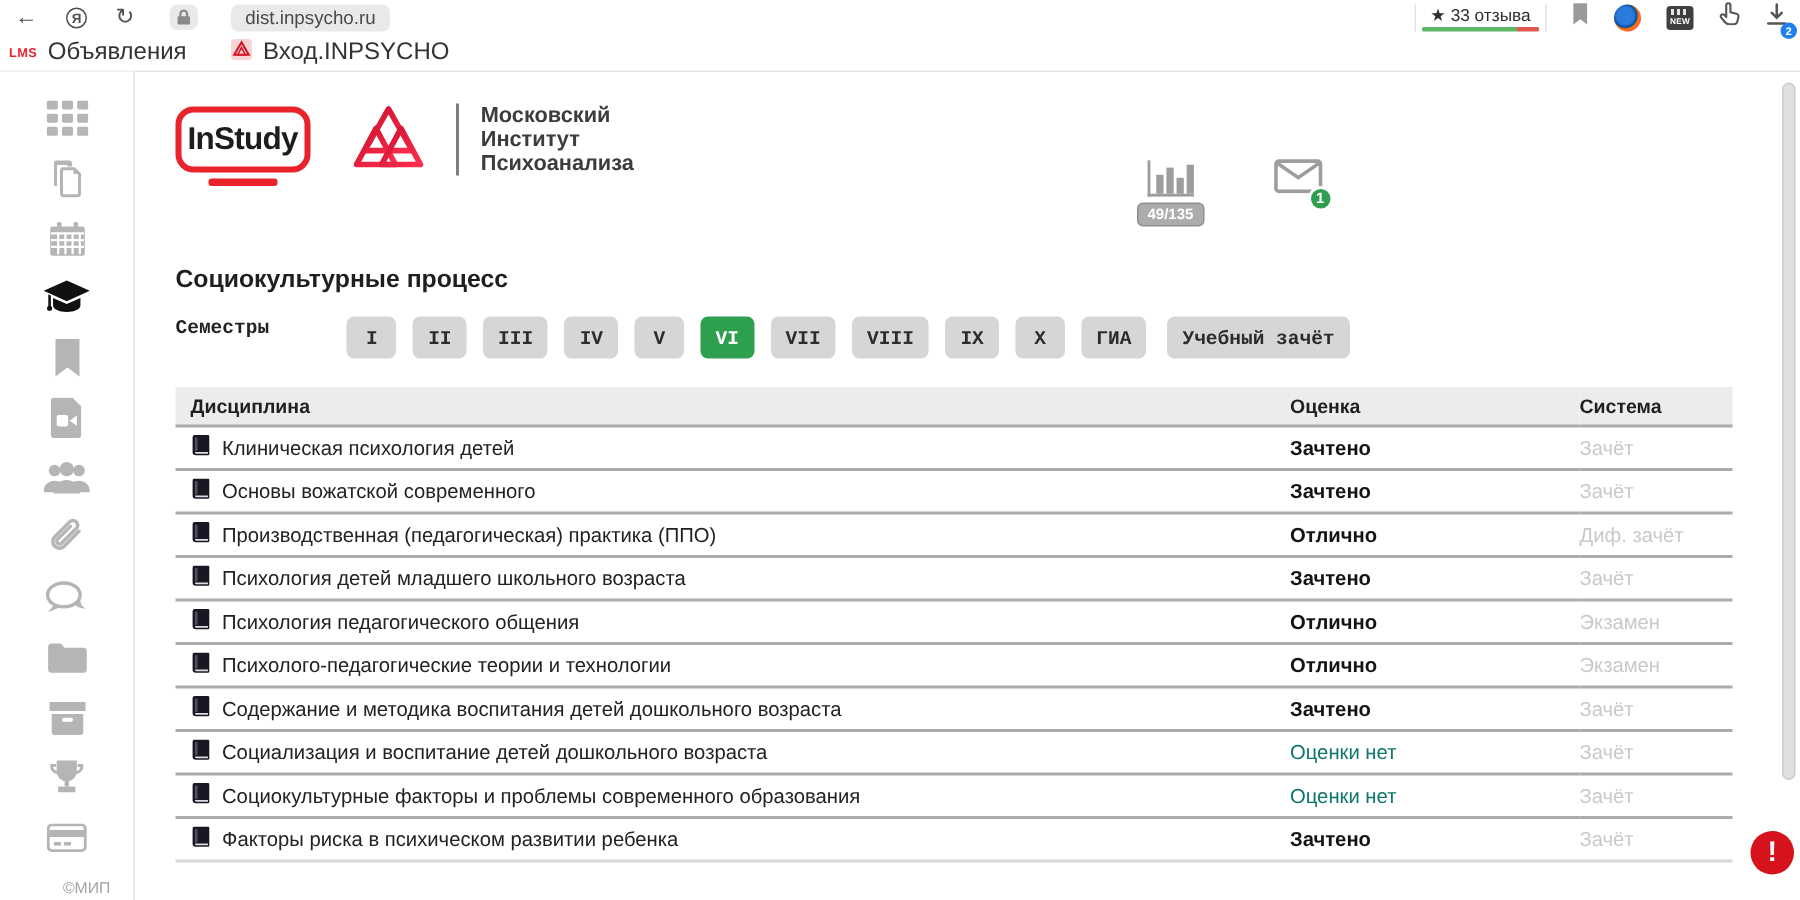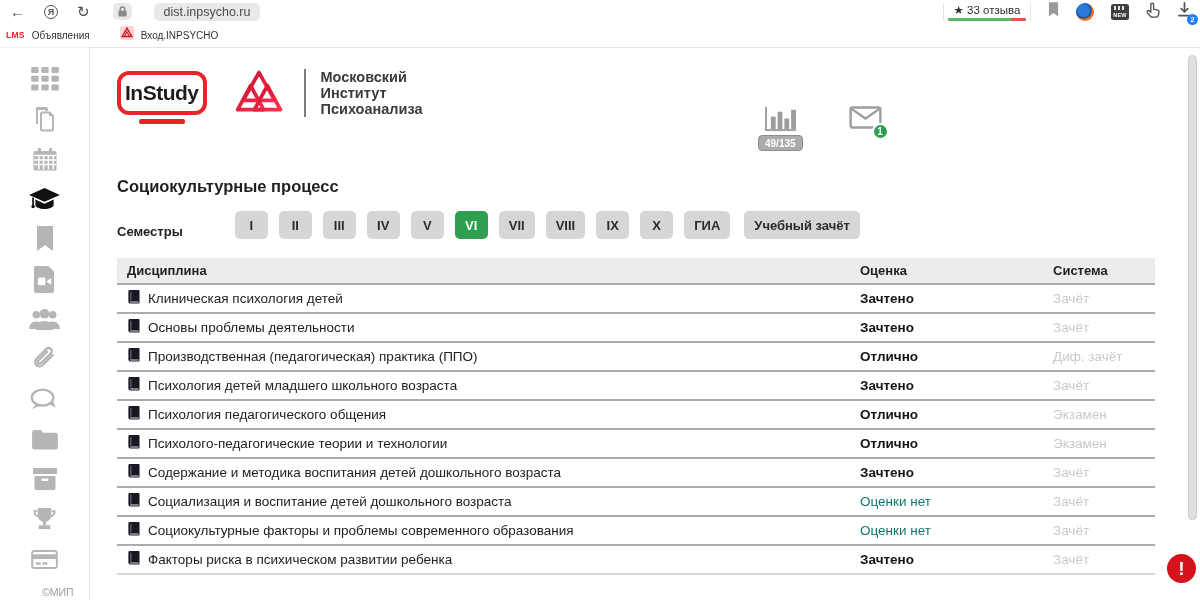--- a/index.html
+++ b/index.html
@@ -26,21 +26,21 @@
   .ext-new .dots { position:absolute; top:2px; left:3px; right:3px; height:4px; background:repeating-linear-gradient(to right,#fff 0 2px,transparent 2px 4px); opacity:.85; }
   .ext-new-label { color:#fff; font-size:5.5px; font-weight:bold; margin-bottom:1.5px; letter-spacing:.2px; }
   .profile-avatar { width:18px; height:18px; border-radius:50%; cursor:pointer;
     background:radial-gradient(circle at 42% 42%, #2b7bdc 0 38%, #0b4ea0 52%, #ff7a00 60%, #ff3d77 82%, #ffb300 100%); }
   .download-wrap { position:relative; cursor:pointer; }
   .badge-blue { position:absolute; right:-6px; bottom:-4px; width:11px; height:11px; background:#1f7ff0; color:#fff; font-size:7.5px; font-weight:bold; border-radius:50%; display:flex; align-items:center; justify-content:center; }
 
   .bookmarks-bar { height:24px; display:flex; align-items:center; padding:0 6px; gap:9px; background:#fff; }
   .bm-item { display:flex; align-items:center; gap:7px; cursor:pointer; }
   .lms-mark { color:#e8232a; font-size:8.5px; font-weight:900; letter-spacing:.3px; }
-  .bm-label { font-size:10px; color:#333; }
+  .bm-label { font-size:16px; color:#333; }
   .bm-gap { width:12px; }
 
   
   .app { display:flex; height:553px; }
   .sidebar { width:90px; border-right:1px solid #e4e4e4; border-top:1px solid #f0f0f0; display:flex; flex-direction:column; align-items:center; padding-top:13px; position:relative; flex-shrink:0; }
   .side-item { height:40px; display:flex; align-items:center; justify-content:center; color:#b5b5b5; cursor:pointer; width:48px; }
   .side-item.active { color:#111; }
   .copyright { position:absolute; left:3px; bottom:2px; font-size:10.5px; color:#a0a0a0;margin-left:39px; }
 
   .main { flex:1; border-top:1px solid #e4e4e4; padding:8px 0 0 27px; position:relative; }
@@ -55,21 +55,21 @@
   .institute-name { font-weight:bold; font-size:14.5px; line-height:16px; color:#3c3c3c; }
 
   .header-widgets { position:absolute; top:56px; left:668px; display:flex; gap:46px; align-items:flex-start; }
   .stats-widget { display:flex; flex-direction:column; align-items:center; cursor:pointer; }
   .stats-badge { margin-top:2px; background:#acacac; color:#fff; font-size:10px; font-weight:bold; padding:1.5px 6px; border-radius:4px; border:1px solid #8f8f8f; }
   .mail-widget { position:relative; cursor:pointer; margin-top:2px; }
   .badge-green { position:absolute; right:-7px; bottom:-7px; width:17px; height:17px; background:#2e9e4f; border:2px solid #fff; border-radius:50%; color:#fff; font-size:10px; font-weight:bold; display:flex; align-items:center; justify-content:center; }
 
   
   .page-title { margin-top:53px; font-size:16.5px; font-weight:bold; color:#1f1f1f; }
-  .semesters { margin-top:15px; display:flex; align-items:flex-end; }
+  .semesters { margin-top:15px; display:flex; align-items:flex-start;font-family:Liberation Mono, monospace; }
   .sem-label { font-weight:bold; font-size:13px; color:#222; margin-right:52px; }
   .sem-list { display:flex; gap:11px; }
   .sem-btn { min-width:33px; height:28px; padding:0 10px; background:#d6d6d6; border:none; border-radius:5px; font-family:inherit; font-weight:bold; font-size:13px; color:#2c2c2c; cursor:pointer; }
   .sem-btn.active { background:#2e9e4f; color:#fff; }
   .sem-plan { margin-left:14px; }
 
   
   .table-wrap { margin-top:19px; width:1038px; }
   table { width:100%; border-collapse:collapse; }
   thead th { background:#ececec; text-align:left; font-size:13px; color:#1f1f1f; padding:5px 0 5px 0; height:25px; }
@@ -364,21 +364,21 @@
               <td class="c-system">Зачёт</td>
             </tr>
             <tr>
               <td class="c-name">
                 <span class="name-inner">
                   <span><svg viewBox="0 0 14 16" width="13" height="15">
                       <path fill="#181824" d="M2 0h10.5a1 1 0 0 1 1 1v12.5a1 1 0 0 1-1 1H3.8a2.3 2.3 0 0 1-2.3-2.3V1.5A1.5 1.5 0 0 1 3 0z"></path>
                       <path fill="#fff" opacity=".85" d="M3.2 12.2h9.3v1.1H4a.8.8 0 0 1-.8-.8z"></path>
                       <rect x="3.2" y="1.8" width="1.8" height="9.5" fill="#fff" opacity=".25"></rect>
                     </svg></span>
-                  <span>Основы проблемы деятельности</span>
+                  <span>Основы вожатской современного</span>
                 </span>
               </td>
               <td class="c-grade">Зачтено</td>
               <td class="c-system">Зачёт</td>
             </tr>
             <tr>
               <td class="c-name">
                 <span class="name-inner">
                   <span><svg viewBox="0 0 14 16" width="13" height="15">
                       <path fill="#181824" d="M2 0h10.5a1 1 0 0 1 1 1v12.5a1 1 0 0 1-1 1H3.8a2.3 2.3 0 0 1-2.3-2.3V1.5A1.5 1.5 0 0 1 3 0z"></path>

